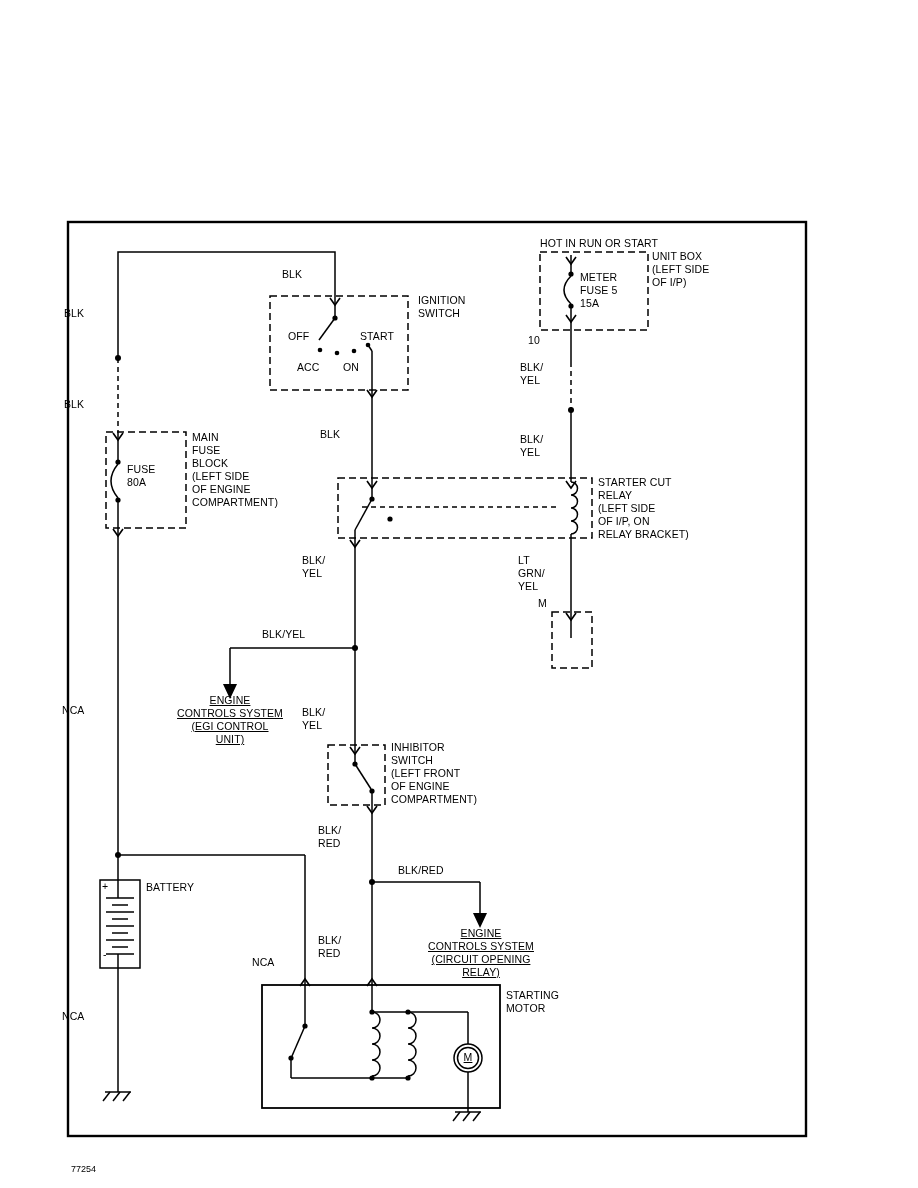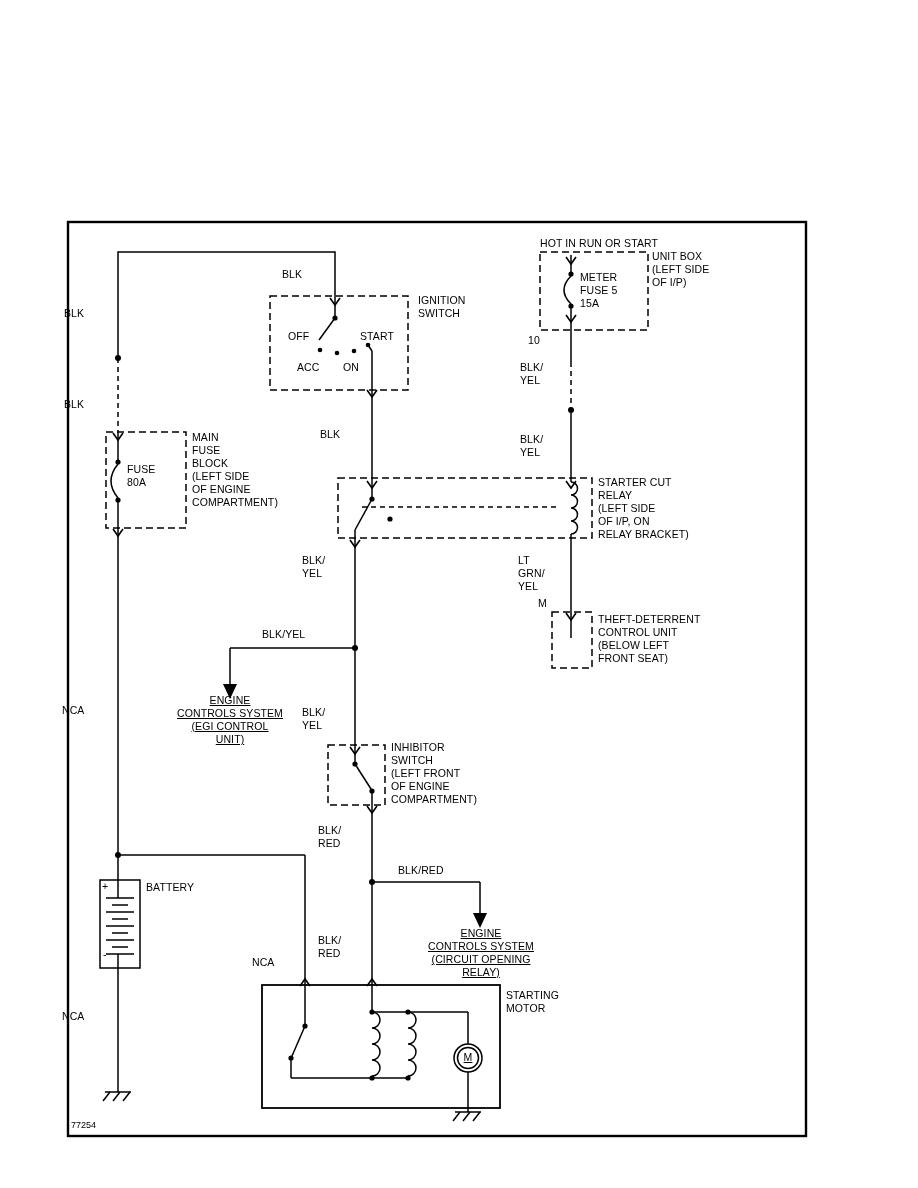--- a/index.html
+++ b/index.html
@@ -4,21 +4,21 @@
 <title>Wiring Diagram — Starting System</title>
 <style>
   html,body{margin:0;padding:0;background:#ffffff;}
   .stage{position:relative;width:918px;height:1188px;background:#ffffff;overflow:hidden;
          font-family:"Liberation Sans","DejaVu Sans",sans-serif;border-radius:9px;}
   .stage svg{position:absolute;left:0;top:0;}
   .lbl{position:absolute;font-size:10.5px;line-height:1.24;color:#000;
        white-space:pre-line;letter-spacing:0.1px;}
   .r{text-align:left;}
   .c{text-align:center;text-decoration:underline;}
-  .fig{font-size:9px;letter-spacing:0;}
+  .fig{font-size:9px;letter-spacing:0;margin-top:44px;}
 </style>
 </head>
 <body>
 
 <div class="stage">
 
   <svg width="918" height="1188" viewBox="0 0 918 1188">
     <g stroke="#000" fill="none" stroke-width="1.5" stroke-linecap="butt">
 
       <rect x="68" y="222" width="738" height="914" stroke-width="2.4"></rect>
@@ -243,24 +243,20 @@
 RELAY
 (LEFT SIDE
 OF I/P, ON
 RELAY BRACKET)</div>
   <div class="lbl r" style="left:302px;top:554px;width:44px">BLK/
 YEL</div>
   <div class="lbl r" style="left:518px;top:554px;width:46px">LT
 GRN/
 YEL</div>
   <div class="lbl r" style="left:538px;top:597px;width:24px">M</div>
-  <div class="lbl" style="left:598px;top:613px">THEFT-DETERRENT
-CONTROL UNIT
-(BELOW LEFT
-FRONT SEAT)</div>
 
   <div class="lbl" style="left:262px;top:628px">BLK/YEL</div>
   <div class="lbl c" style="left:160px;top:694px;width:140px">ENGINE
 CONTROLS SYSTEM
 (EGI CONTROL
 UNIT)</div>
   <div class="lbl r" style="left:302px;top:706px;width:44px">BLK/
 YEL</div>
 
   <div class="lbl" style="left:391px;top:741px">INHIBITOR

